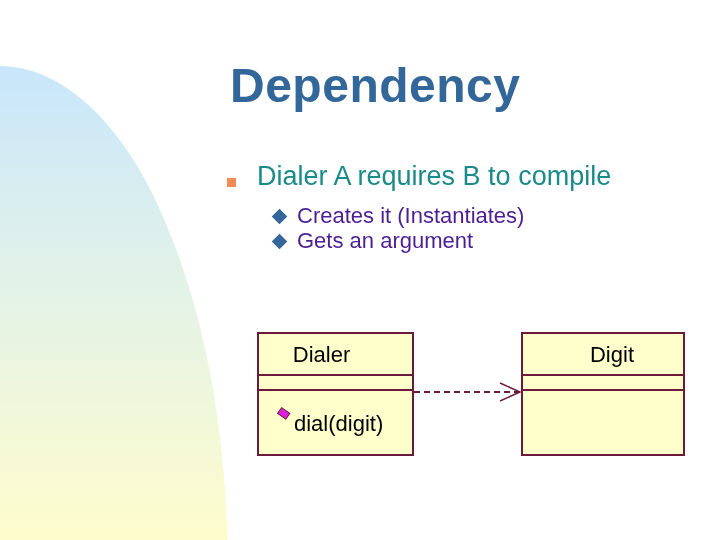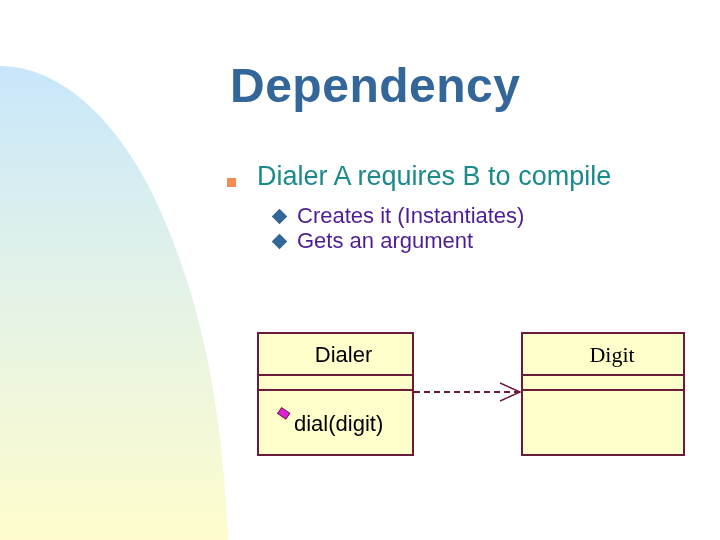--- a/index.html
+++ b/index.html
@@ -85,15 +85,15 @@
     <line x1="522" y1="375" x2="684" y2="375" stroke="#6b1a3a" stroke-width="2"></line>
     <line x1="522" y1="390" x2="684" y2="390" stroke="#6b1a3a" stroke-width="2"></line>
   </g>
 
   <g>
     <line x1="414" y1="392" x2="520" y2="392" stroke="#6b1a3a" stroke-width="2" stroke-dasharray="6,4"></line>
     <polyline points="500,383 520,392 500,401" fill="none" stroke="#6b1a3a" stroke-width="1.5"></polyline>
   </g>
 </svg>
 
-<div class="uml-label" style="left:266px; top:342px; width:155px;">Dialer</div>
+<div class="uml-label" style="left:244px; top:342px; width:155px;">Dialer</div>
 <div class="uml-label" style="left:294px; top:411px; text-align:center;">dial(digit)</div>
-<div class="uml-label" style="left:522px; top:342px; width:180px;font-family:Liberation Serif, serif;">Digit</div>
+<div class="uml-label" style="left:522px; top:342px; width:180px;">Digit</div>
 
 </body></html>

